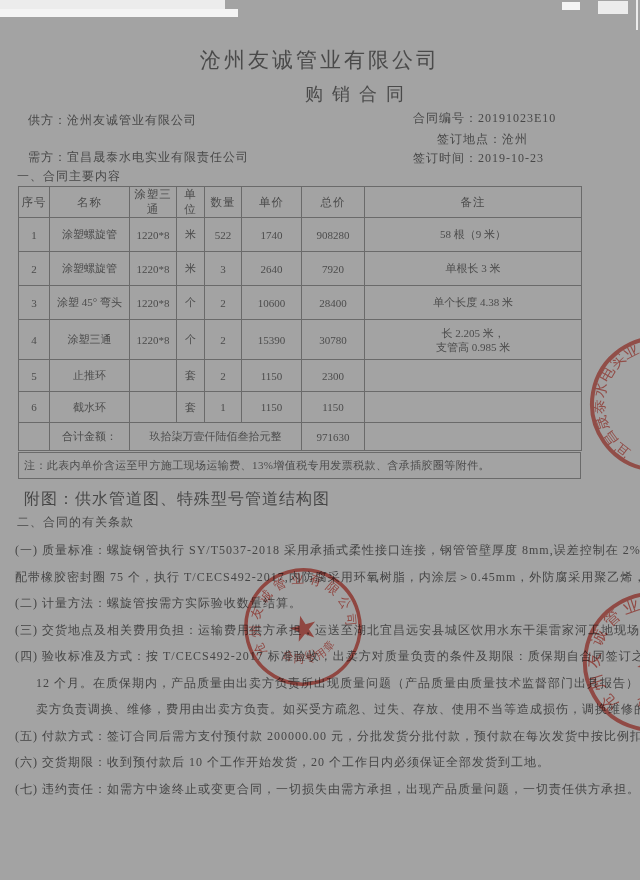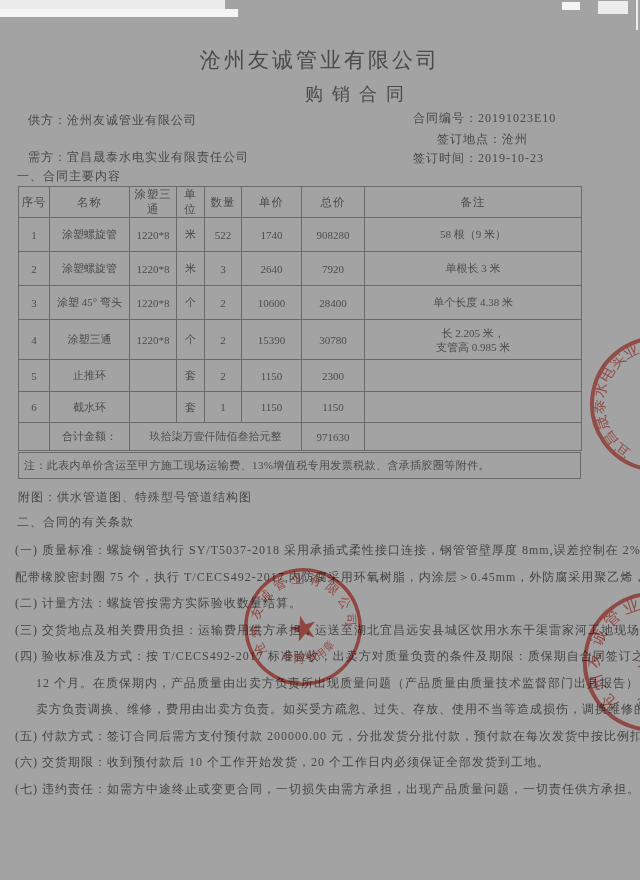--- a/index.html
+++ b/index.html
@@ -16,21 +16,21 @@
   .m-date{top:150px;left:413px;}
   .m-section1{top:168px;left:17px;}
   .ctable{position:absolute;top:186px;left:18px;width:563px;border-collapse:collapse;
           table-layout:fixed;font-size:11px;color:#4c4c4c;}
   .ctable td{border:1px solid #6a6a6a;text-align:center;padding:0 2px;overflow:hidden;}
   .ctable .hdr td{font-size:11.5px;letter-spacing:1px;}
   .rem2{line-height:14px;}
   .notebox{position:absolute;top:452px;left:18px;width:563px;height:27px;border:1px solid #6a6a6a;
            box-sizing:border-box;font-size:11px;line-height:25px;padding-left:5px;letter-spacing:.4px;
            color:#4c4c4c;white-space:nowrap;}
-  .attach{position:absolute;top:489px;left:18px;font-size:12px;letter-spacing:1px;color:#474747;}
+  .attach{position:absolute;top:489px;left:24px;font-size:16px;letter-spacing:1px;color:#474747;}
   .sec2{position:absolute;top:514px;left:17px;font-size:12px;letter-spacing:1px;color:#474747;}
   .clauses{position:absolute;top:537px;left:15px;width:615px;font-size:12px;line-height:26.5px;
            color:#454545;letter-spacing:1px;}
   .cl-line{white-space:nowrap;}
   .ind{padding-left:21px;}
   .stamp{position:absolute;mix-blend-mode:multiply;}
   .stamp text{font-family:"Liberation Serif","DejaVu Serif",serif;}
   .sm{position:absolute;background:#ececec;}
   .sm2{position:absolute;background:#f4f4f4;}
 </style>

